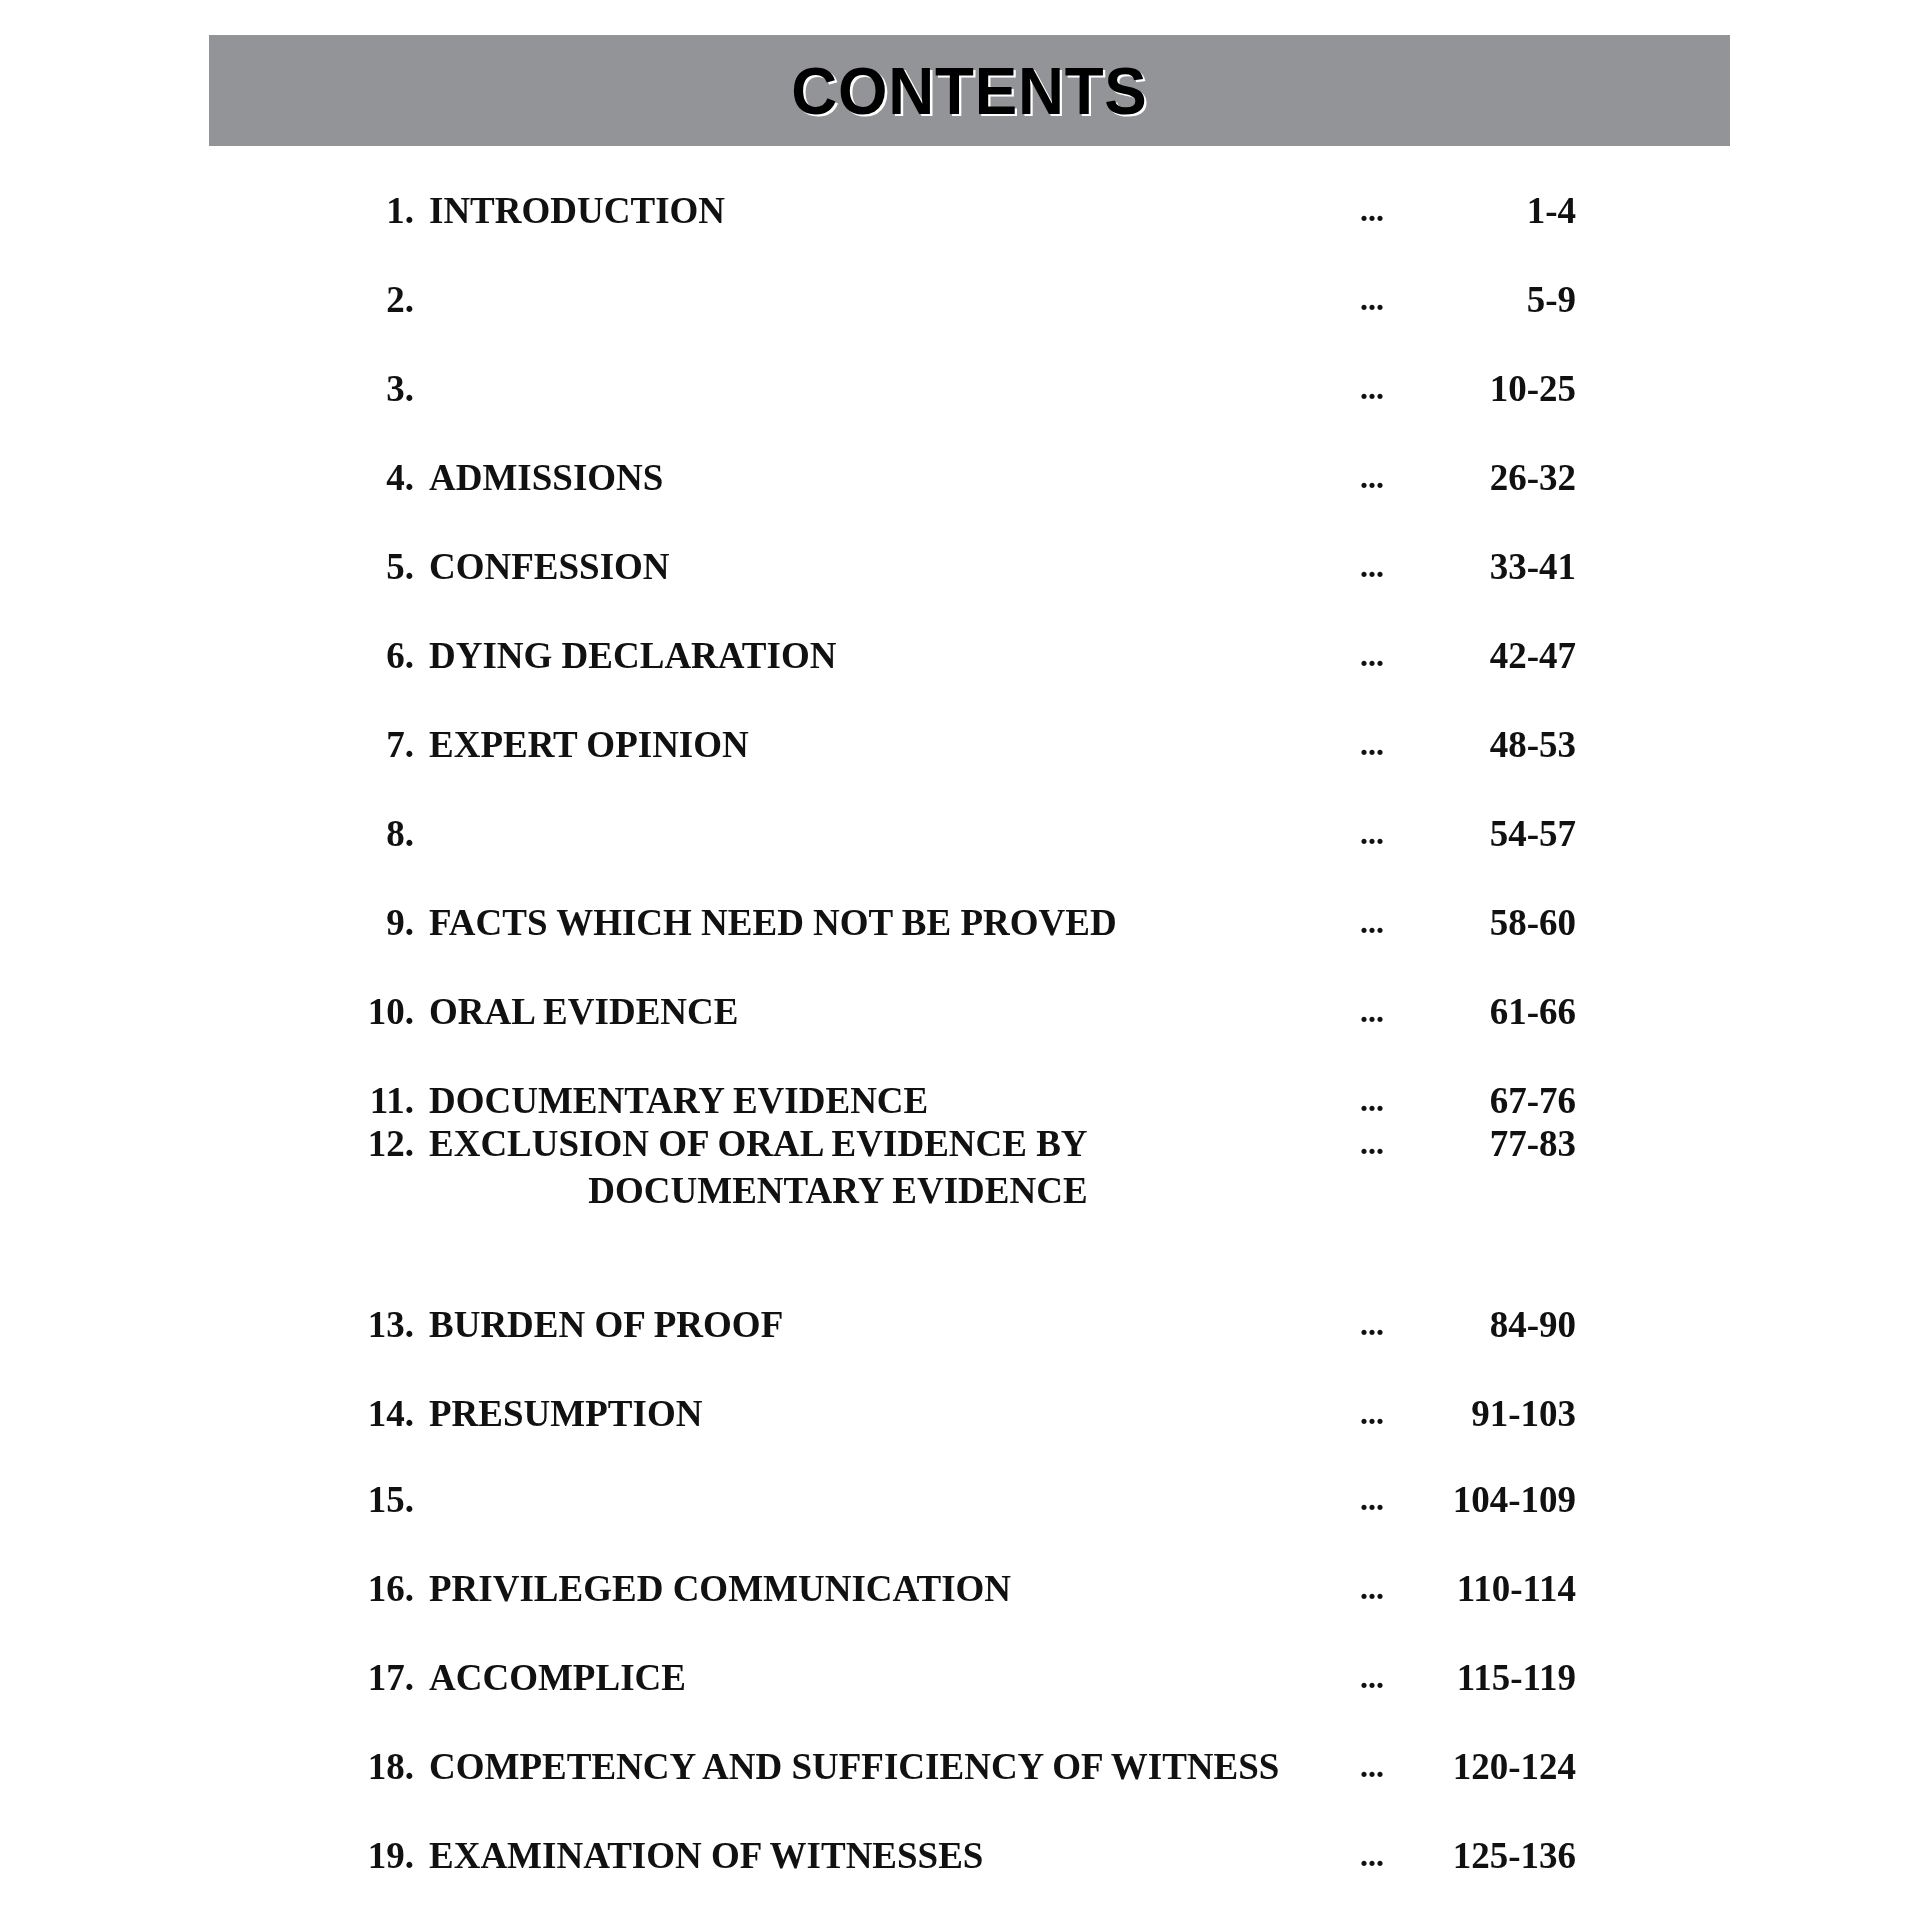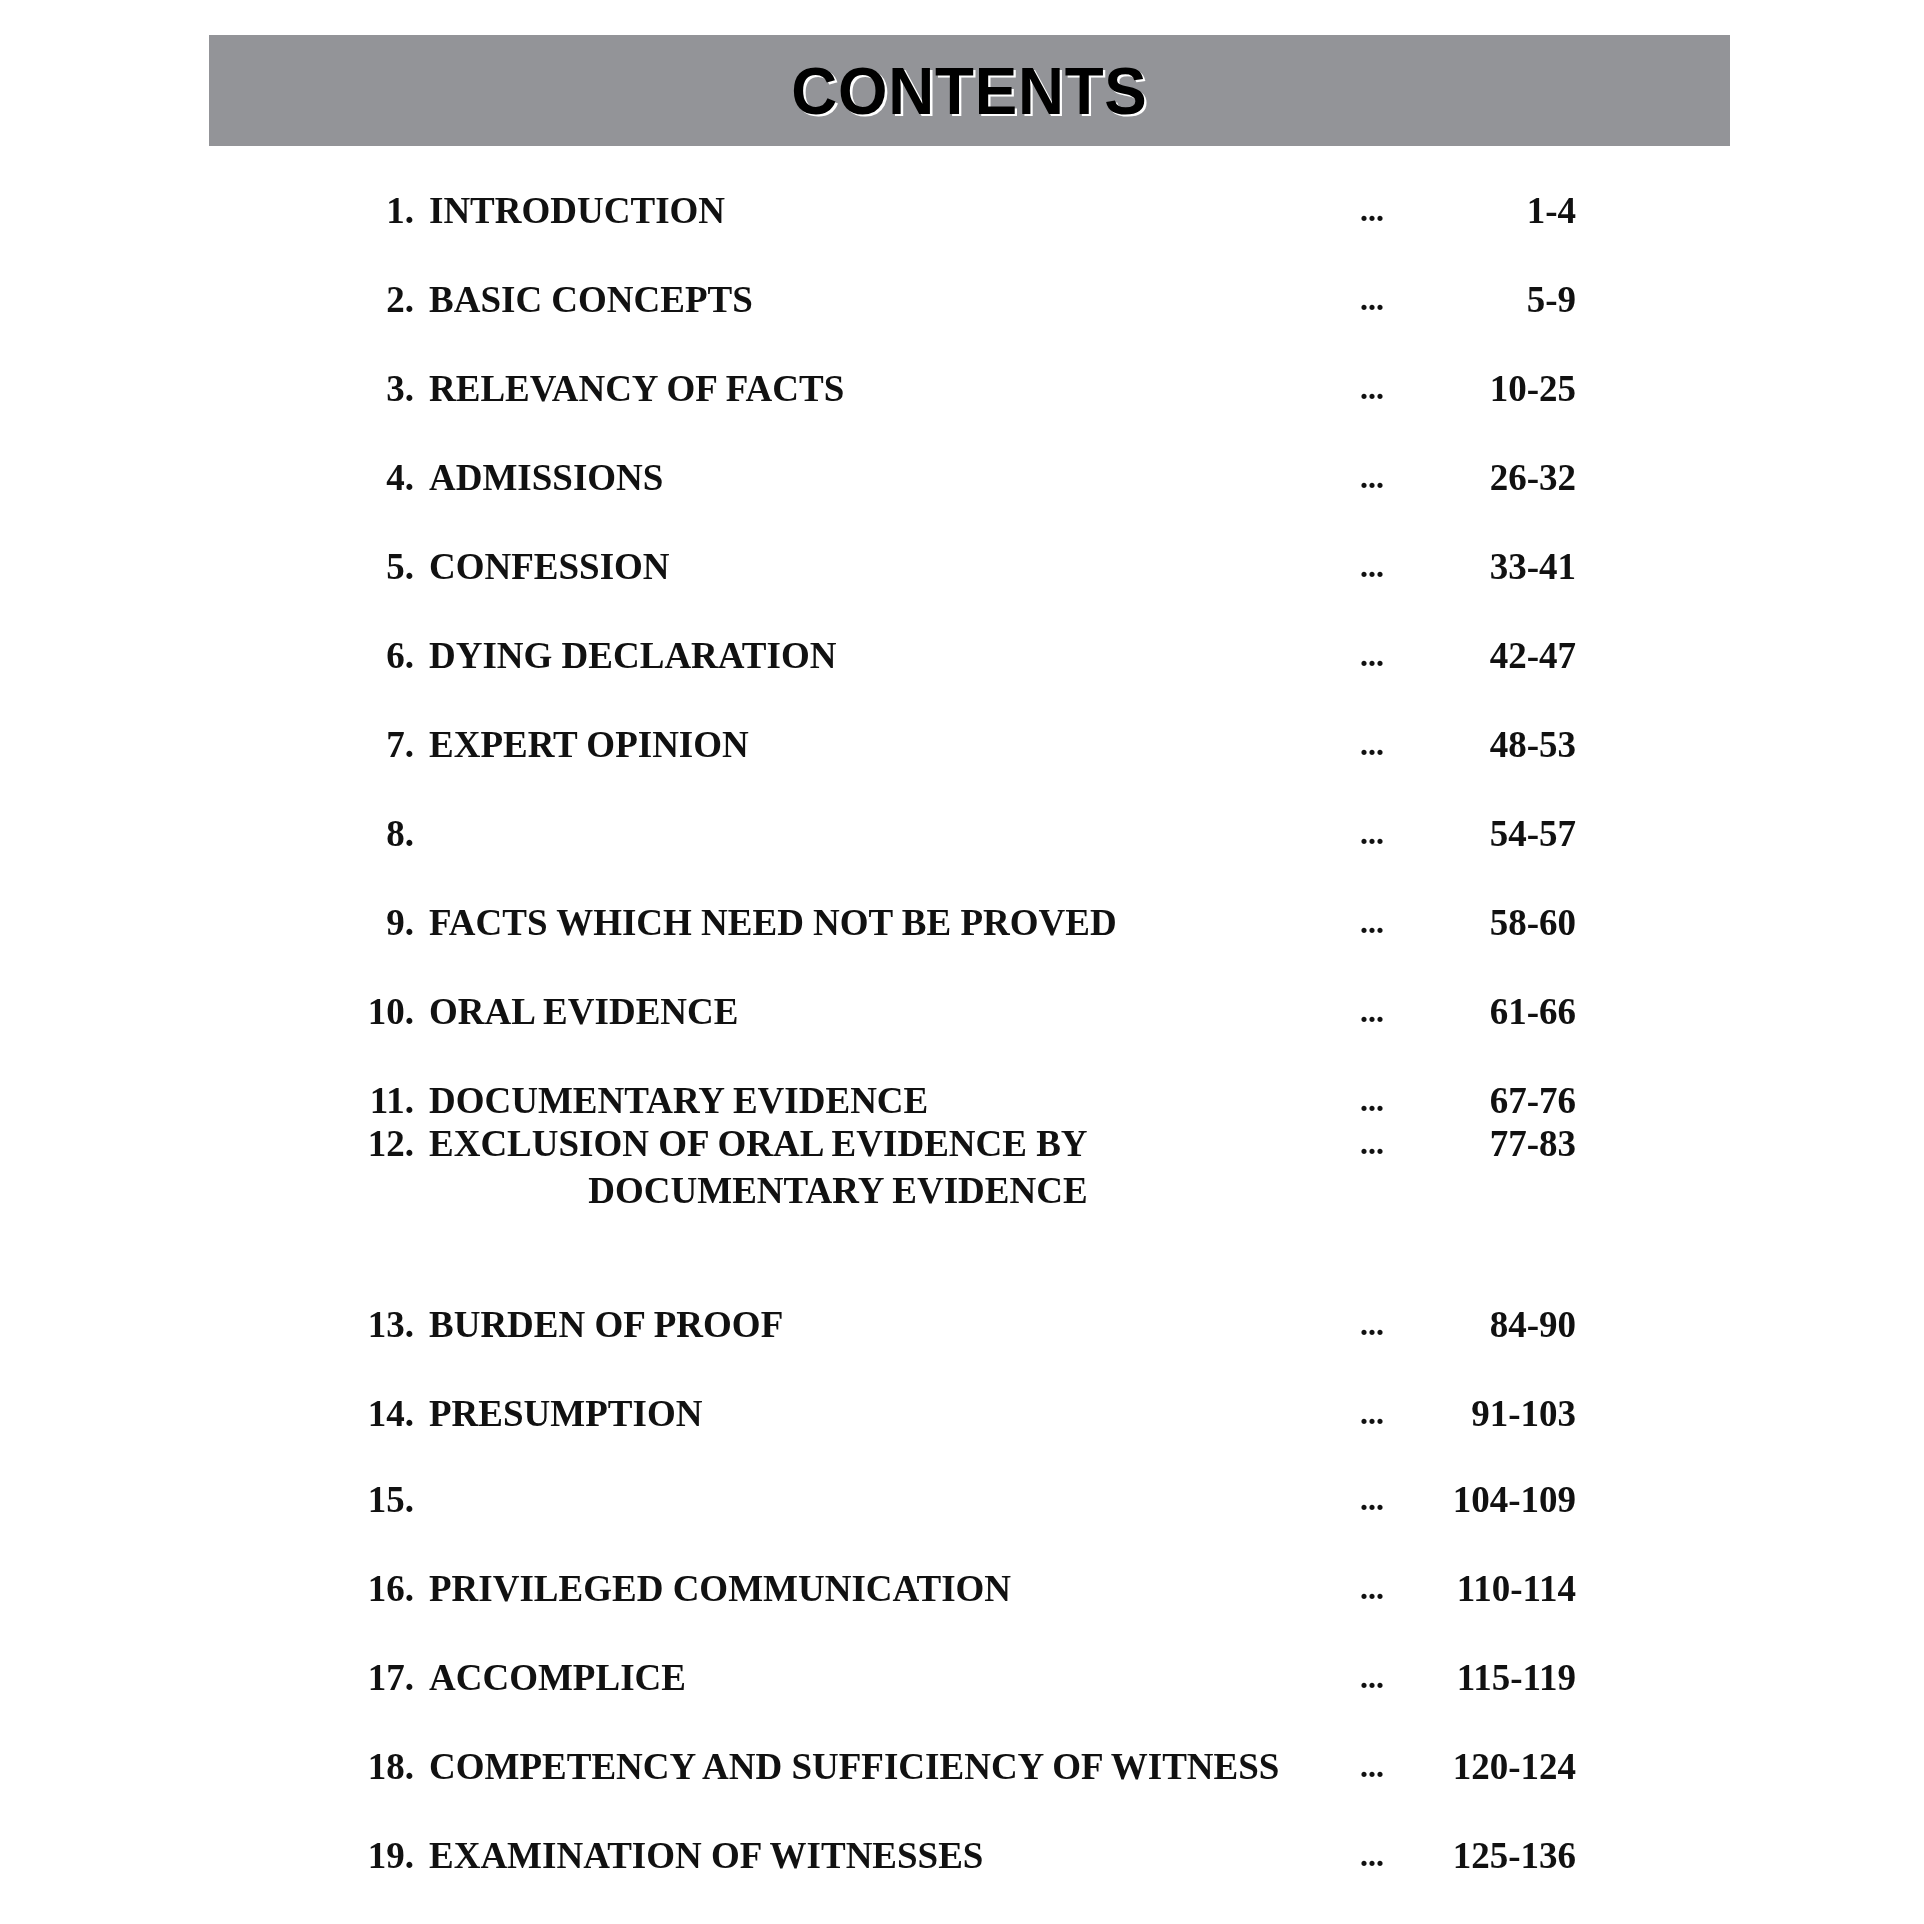--- a/index.html
+++ b/index.html
@@ -39,27 +39,25 @@
 
 <div class="toc">
   <div class="row" style="top:187px">
     <span class="num">1.</span>
     <span class="title">INTRODUCTION</span>
     <span class="dots">...</span>
     <span class="pages">1-4</span>
   </div>
   <div class="row" style="top:276px">
     <span class="num">2.</span>
-    <span class="title">BASIC CONCEPTS</span>
     <span class="dots">...</span>
     <span class="pages">5-9</span>
   </div>
   <div class="row" style="top:365px">
     <span class="num">3.</span>
-    <span class="title">RELEVANCY OF FACTS</span>
     <span class="dots">...</span>
     <span class="pages">10-25</span>
   </div>
   <div class="row" style="top:454px">
     <span class="num">4.</span>
     <span class="title">ADMISSIONS</span>
     <span class="dots">...</span>
     <span class="pages">26-32</span>
   </div>
   <div class="row" style="top:543px">

